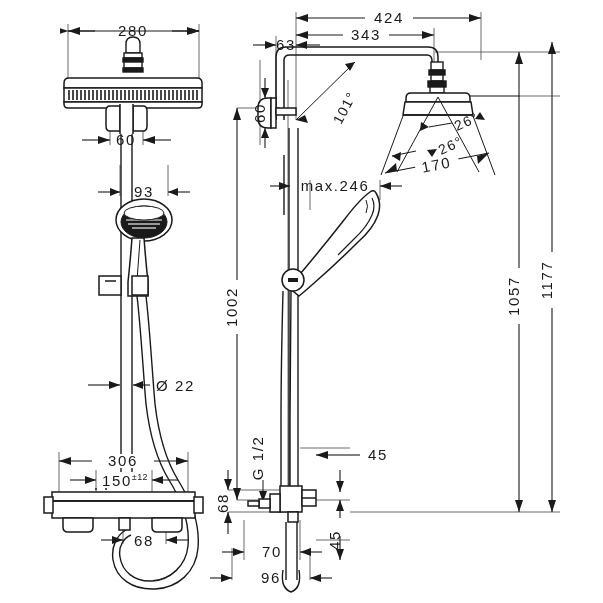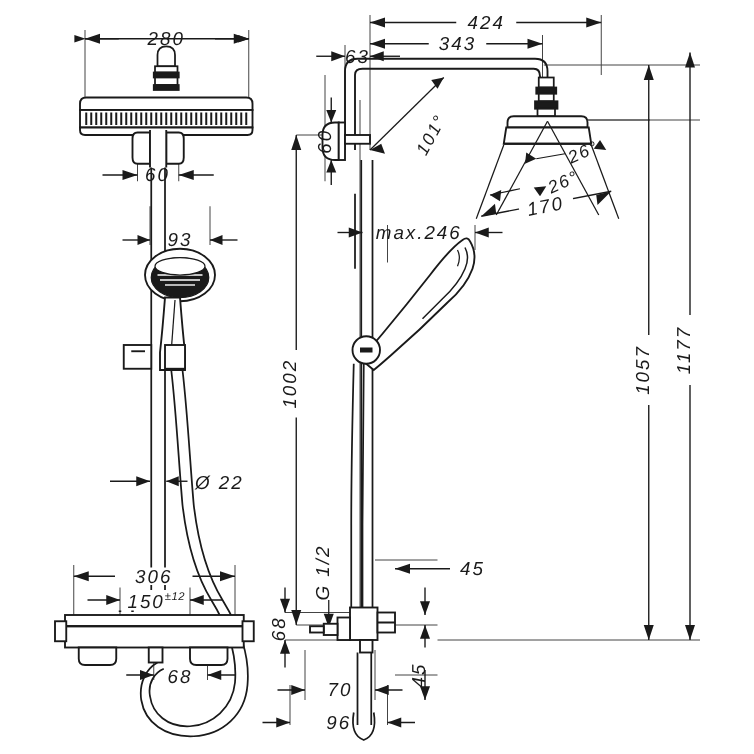--- a/index.html
+++ b/index.html
@@ -10,21 +10,20 @@
   }
   body {
     font-family: "Liberation Sans", sans-serif;
   }
   #sheet {
     position: relative;
     width: 603px;
     height: 603px;
     background: #ffffff;
     overflow: hidden;
-    font-style: italic;
   }
   #sheet svg {
     position: absolute;
     left: 0;
     top: 0;
     display: block;
   }
   .dimtext {
     font-family: "Liberation Sans", sans-serif;
     font-size: 15px;

